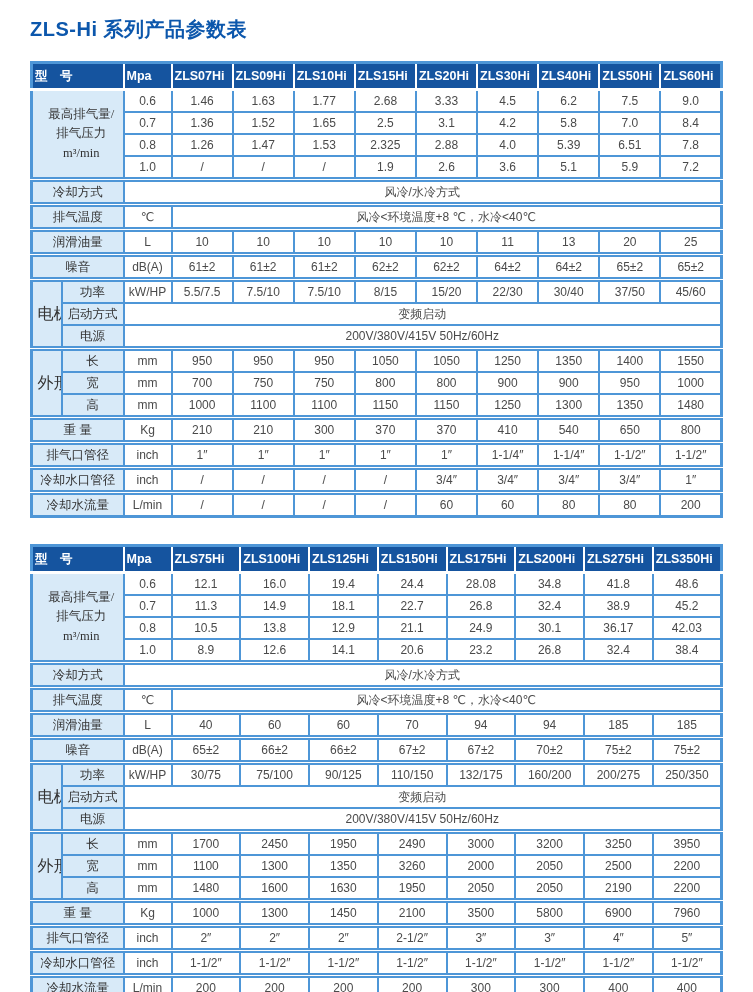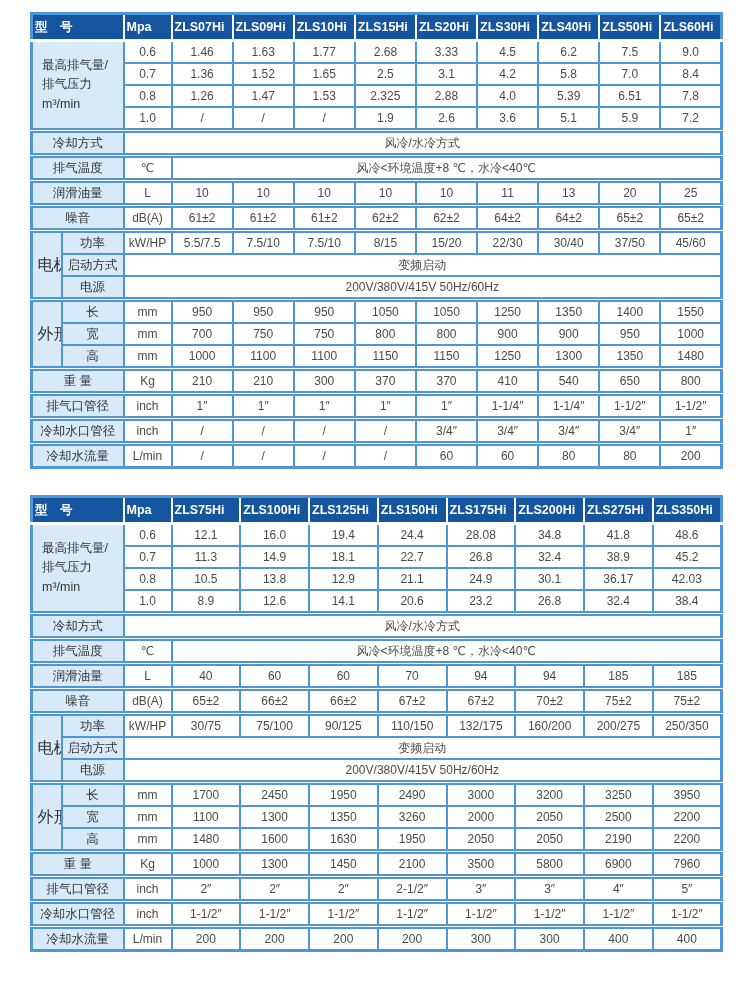--- a/index.html
+++ b/index.html
@@ -32,35 +32,36 @@
     font-size:12.5px; font-weight:bold;
     border:2px solid #ffffff; border-bottom:3px solid #ffffff;
     height:22px; padding:1px 2px;
     text-align:left; vertical-align:middle;
     overflow:hidden; white-space:nowrap;
   }
   table.spec td.lbl {
     background:#D8EAF8; color:#333333; font-size:12.5px;
   }
   table.spec td.caplbl {
-    text-align:left; padding-left:9px; line-height:1.55; white-space:normal;
+    text-align:center; padding-left:9px; line-height:1.55; white-space:normal;font-family:Liberation Serif, serif;
   }
   table.spec td.vcell { padding:2px 0; }
   .vtext {
     display:inline-block; width:1.15em;
     word-break:break-all; line-height:1.65;
     font-size:16px; color:#333333;
   }
   tr.sec td { border-top:5px double #4E96D7; }
   .capline { display:block; }
 </style>
 </head>
 <body>
 
 <div class="page">
+  <div class="title">ZLS-Hi 系列产品参数表</div>
 
   <table class="spec">
     <colgroup>
         <col style="width:30px">
         <col style="width:62px">
         <col style="width:48px">
       </colgroup>
     <tbody>
         <tr>
       <th colspan="2">型　号</th>

